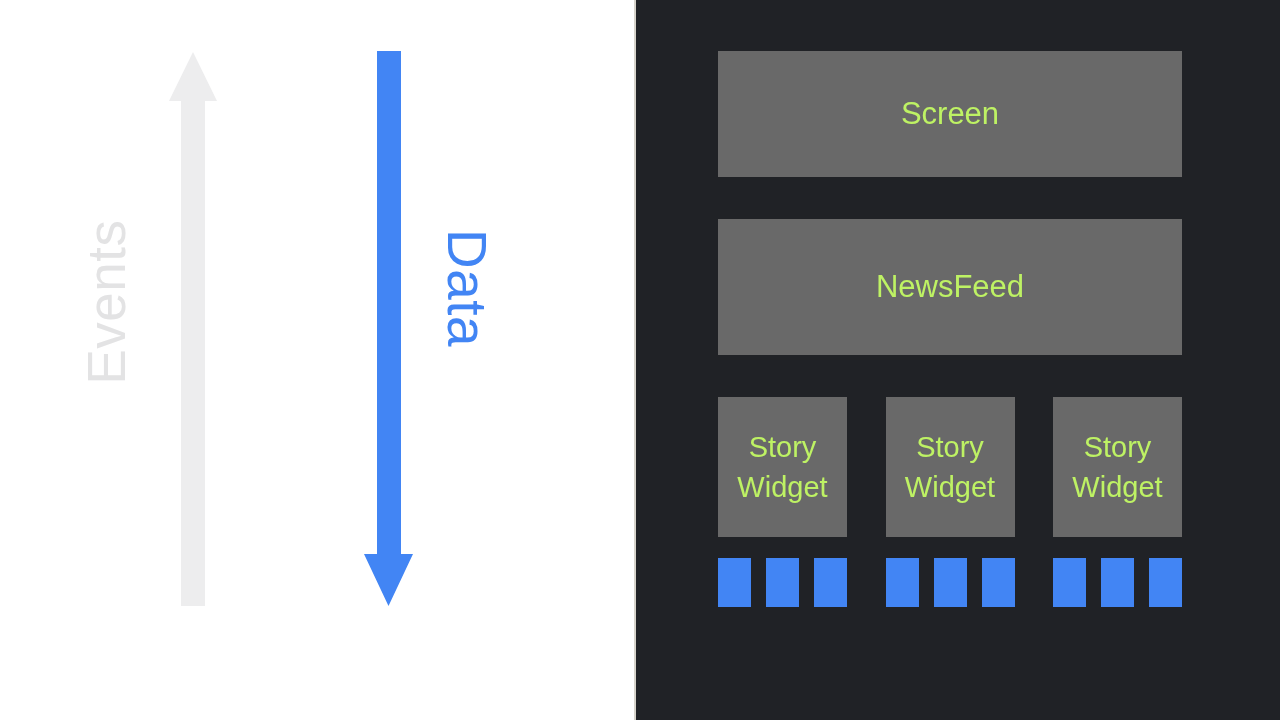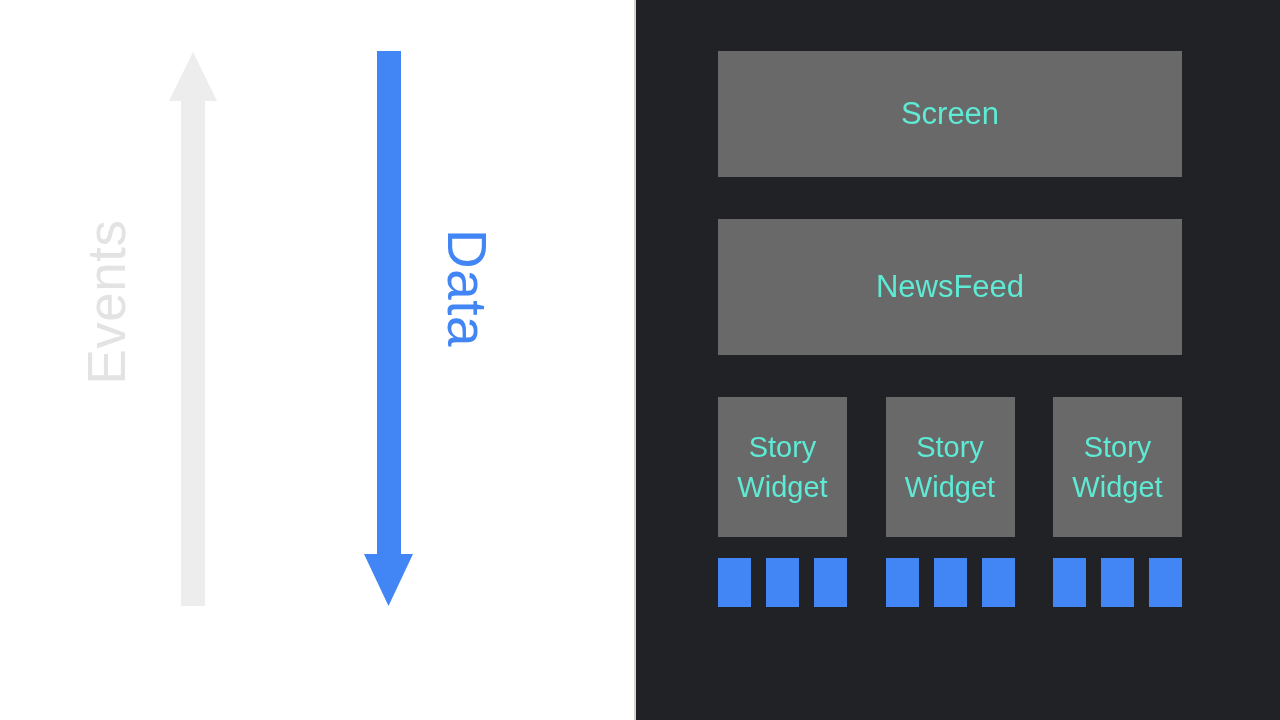--- a/index.html
+++ b/index.html
@@ -29,21 +29,21 @@
   .arrow-svg{position:absolute;display:block;}
   #events-arrow{left:169px;top:52px;}
   #data-arrow{left:364px;top:51px;}
 
   
   #right-pane{
     position:absolute;left:634px;top:0;width:646px;height:720px;
     background:#202226;border-left:2px solid #D6D3CB;box-sizing:border-box;
   }
   .tree-box{
-    background:#696969;color:#5eead4;
+    background:#696969;color:#bef264;
     display:flex;align-items:center;justify-content:center;
     text-align:center;
   }
   #screen-box{
     margin:51px 0 0 82px;width:464px;height:126px;font-size:31px;
   }
   #newsfeed-box{
     margin:42px 8px 0 82px;width:464px;height:136px;font-size:31px;
   }
   #story-row{

